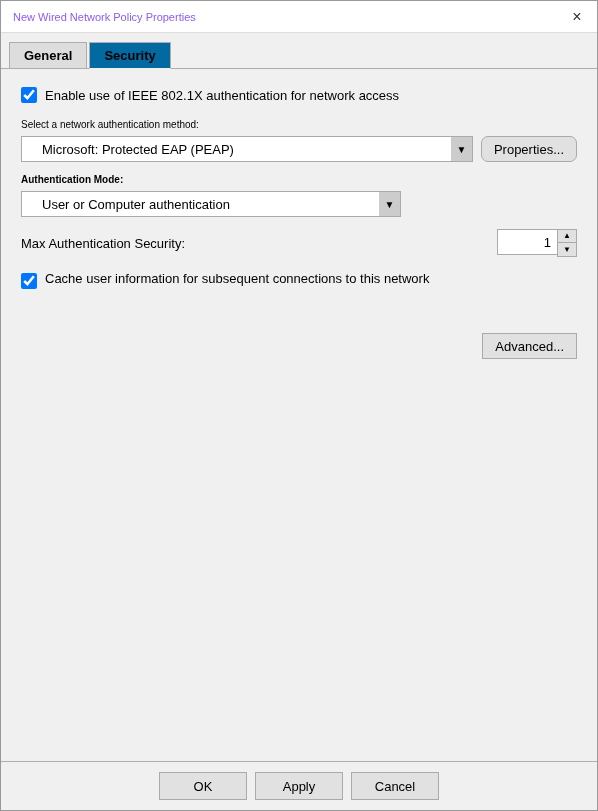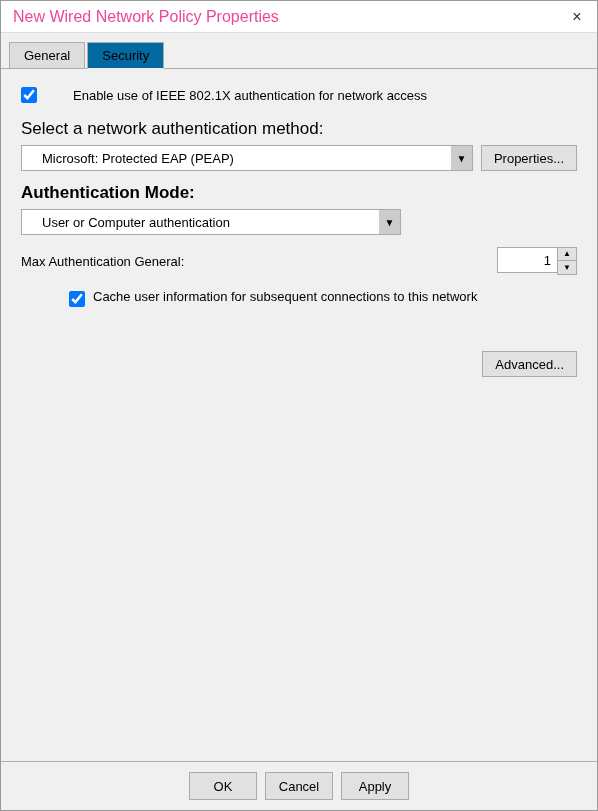--- a/index.html
+++ b/index.html
@@ -34,22 +34,22 @@
       height: 32px;
       display: flex;
       align-items: center;
       justify-content: space-between;
       padding: 0 8px 0 12px;
       border-bottom: 1px solid #ddd;
       flex-shrink: 0;
     }
 
     .title-bar-text {
-      font-size: 16px;
-      color: #ec4899;
+      font-size: 11px;
+      color: #8b5cf6;
     }
 
     .close-btn {
       width: 24px;
       height: 24px;
       border: none;
       background: transparent;
       cursor: pointer;
       display: flex;
       align-items: center;
@@ -68,51 +68,51 @@
 
     .tab {
       padding: 5px 14px;
       border: 1px solid #adadad;
       cursor: pointer;
       background: #ddd;
       margin-right: 2px;
       position: relative;
       bottom: -1px;
       font-size: 13px;
+      font-weight: bold;
     }
 
     .tab.active {
       background: #0369a1;
       border-bottom: 1px solid #f0f0f0;
       z-index: 1;
     }
 
     .tab-content {
       flex: 1;
       padding: 18px 20px;
       overflow-y: auto;
     }
 
     .checkbox-row {
       display: flex;
       align-items: center;
       margin-bottom: 16px;
-      gap: 28px;
     }
 
     .checkbox-row input[type="checkbox"] {
       width: 16px;
       height: 16px;
       margin-right: 8px;
       cursor: pointer;
       flex-shrink: 0;
     }
 
     .section-label {
-      font-size: 17px;
+      font-size: 10px;
       margin-bottom: 6px;
       margin-top: 12px;
     }
 
     .dropdown-row {
       display: flex;
       align-items: center;
       margin-bottom: 12px;
     }
 
@@ -157,20 +157,21 @@
       background: #e1e1e1;
       cursor: pointer;
       font-size: 13px;
       white-space: nowrap;
     }
 
     .properties-btn {
       margin-left: 8px;
       flex-shrink: 0;
       height: 26px;
+      border-radius: 7px;
     }
 
     .spinner-group {
       display: flex;
       align-items: center;
       margin-bottom: 14px;
     }
 
     .spinner-label {
       flex: 1;
@@ -212,21 +213,20 @@
     }
 
     .spinner-up {
       border-bottom: 1px solid #aaa;
     }
 
     .cache-checkbox-row {
       display: flex;
       align-items: flex-start;
       margin-top: 6px;
-      margin-left: 48px;
     }
 
     .cache-checkbox-row input[type="checkbox"] {
       width: 16px;
       height: 16px;
       margin-right: 8px;
       margin-top: 2px;
       cursor: pointer;
       flex-shrink: 0;
     }
@@ -242,21 +242,21 @@
       justify-content: center;
       align-items: center;
       padding: 10px 20px;
       border-top: 1px solid #adadad;
       background: #f0f0f0;
       gap: 8px;
       flex-shrink: 0;
     }
 
     .footer-btn {
-      width: 68px;
+      width: 88px;
       height: 28px;
       border: 1px solid #aaa;
       background: #e1e1e1;
       cursor: pointer;
       font-size: 13px;
     }
 
     .footer-btn.apply-btn {
       margin-left: 0;
     }
@@ -309,21 +309,21 @@
           <option>User or Computer authentication</option>
           <option>Computer only</option>
           <option>User authentication</option>
           <option>Guest authentication</option>
         </select>
         <div class="dropdown-arrow">▼</div>
       </div>
     </div>
 
     <div class="spinner-group">
-      <span class="spinner-label">Max Authentication General:</span>
+      <span class="spinner-label">Max Authentication Security:</span>
       <div class="spinner-control">
         <input type="text" class="spinner-input" value="1" style="">
         <div class="spinner-buttons">
           <button class="spinner-up">▲</button>
           <button class="spinner-down">▼</button>
         </div>
       </div>
     </div>
 
     <div class="cache-checkbox-row">
@@ -332,16 +332,16 @@
     </div>
 
     <div class="advanced-row">
       <button class="btn">Advanced...</button>
     </div>
 
   </div>
 
   <div class="footer">
     <button class="footer-btn">OK</button>
+    <button class="footer-btn apply-btn">Apply</button>
     <button class="footer-btn">Cancel</button>
-    <button class="footer-btn apply-btn">Apply</button>
   </div>
 </div>
 
 </body></html>

